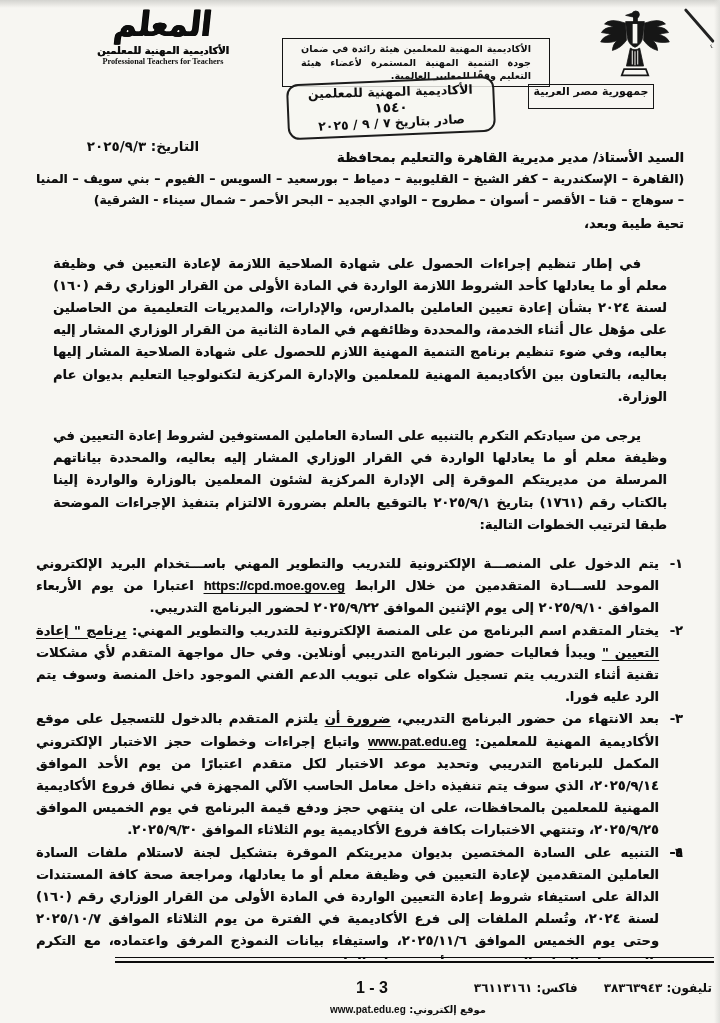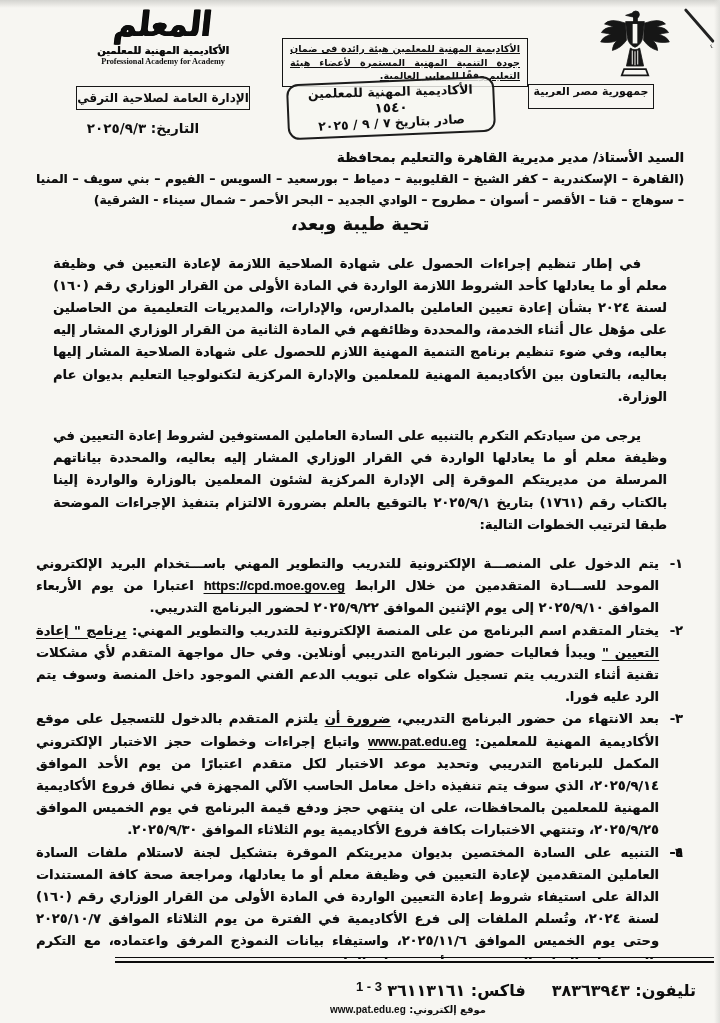--- a/index.html
+++ b/index.html
@@ -21,25 +21,25 @@
   
   .logo{position:absolute;top:4px;left:88px;width:150px;text-align:center;direction:rtl;}
   .logo-mark{font-size:31px;line-height:40px;transform:skewX(-6deg) scaleY(1.12);
     text-shadow:.7px 0 #000, -.4px 0 #000;}
   .logo-arabic{font-size:10px;line-height:12px;margin-top:1px;text-shadow:.4px 0 #000;}
   .logo-english{font-size:8.2px;line-height:10px;font-family:"Liberation Serif",serif;direction:ltr;}
 
   .dept-box{position:absolute;top:86px;left:76px;width:172px;height:22px;
     border:1.4px solid #171717;display:flex;align-items:center;justify-content:center;
     font-size:12px;}
-  .date-line{position:absolute;top:120px;left:48px;width:190px;text-align:center;font-size:13.5px;direction:rtl;}
+  .date-line{position:absolute;top:138px;left:48px;width:190px;text-align:center;font-size:13.5px;direction:rtl;}
 
   .mission-box{position:absolute;top:38px;left:282px;width:230px;
-    border:1.6px solid #141414;padding:3px 7px;
-    font-size:9.6px;line-height:13.5px;text-align:justify;direction:rtl;text-decoration:underline;}
+    border:1.6px solid #141414;padding:3px 18px;
+    font-size:9.6px;line-height:13.5px;text-align:justify;direction:rtl;}
 
   .stamp{position:absolute;top:80px;left:287px;width:192px;
     border:2.2px solid #1c1c1c;border-radius:12px;padding:2px 6px 3px;
     transform:rotate(-2.4deg);text-align:center;direction:rtl;background:rgba(247,246,242,.82);}
   .stamp .s1{font-size:12.5px;line-height:16px;transform:rotate(.8deg);}
   .stamp .s2{font-size:13.5px;line-height:15px;letter-spacing:2px;}
   .stamp .s3{font-size:12.5px;line-height:16px;transform:rotate(-.6deg);}
 
   .eagle{position:absolute;top:6px;left:596px;width:78px;height:78px;}
   .country-box{position:absolute;top:84px;left:528px;width:124px;height:23px;
@@ -49,53 +49,50 @@
     transform:rotate(49deg);transform-origin:left top;border-radius:2px;}
   .pen-mark:after{content:"";position:absolute;left:44px;top:2px;width:4px;height:4px;
     border-bottom:1.6px solid #222;border-radius:50%;transform:rotate(20deg);}
 
   
   .content{position:absolute;top:147px;right:36px;left:36px;height:812px;overflow:hidden;
     direction:rtl;font-size:13px;line-height:22.2px;text-align:justify;
     text-shadow:.25px 0 rgba(0,0,0,.55);}
   .addressee{font-size:13.4px;}
   .govs{font-size:12.3px;line-height:20.6px;}
-  .greeting{text-align:center;font-size:18px;margin:3px 0 13px;}
+  .greeting{text-align:right;font-size:13px;margin:3px 0 13px;}
   .para{margin:17px;text-indent:26px;}
   .item{position:relative;padding-right:25px;margin:0;}
   .item .num{position:absolute;right:1px;top:0;}
   .u{text-decoration:underline;text-underline-offset:2.5px;}
   .latin{direction:ltr;unicode-bidi:embed;font-family:Liberation Sans, sans-serif;}
 
   
   .foot-rule{position:absolute;top:957px;left:115px;right:6px;height:2.6px;
     border-top:1.6px solid #0c0c0c;border-bottom:2.6px solid #0c0c0c;}
   .foot-address{position:absolute;top:966px;right:8px;font-size:9.6px;direction:rtl;}
   .foot-site{position:absolute;top:1004px;left:330px;font-size:10px;direction:rtl;}
-  .foot-telfax{position:absolute;top:981px;right:24px;font-size:16px;direction:rtl;}
+  .foot-telfax{position:absolute;top:981px;right:8px;font-size:12px;direction:rtl;}
   .foot-telfax .gap{display:inline-block;width:26px;}
-  .foot-page{position:absolute;top:979px;left:356px;font-size:13px;direction:ltr;
+  .foot-page{position:absolute;top:979px;left:356px;font-size:16px;direction:ltr;
     font-family:"Liberation Sans",sans-serif;}
 </style>
 </head>
 <body>
 
 <div class="page">
   <div class="scan-top"></div>
   <div class="scan-right"></div>
 
   <div class="logo">
     <div class="logo-mark">المعلم</div>
     <div class="logo-arabic">الأكاديمية المهنية للمعلمين</div>
-    <div class="logo-english">Professional Academy for Academy</div>
+    <div class="logo-english">Professional Teachers for Teachers</div>
   </div>
 
-  <div class="dept-box">
-    <span>الإدارة العامة لصلاحية الترقي</span>
-  </div>
   <div class="date-line">التاريخ: ٢٠٢٥/٩/٣</div>
 
   <div class="mission-box">الأكاديمية المهنية للمعلمين هيئة رائدة في ضمان جودة التنمية المهنية المستمرة لأعضاء هيئة التعليم وفقًا للمعايير العالمية.</div>
 
   <div class="stamp">
     <div class="s1">الأكاديمية المهنية للمعلمين</div>
     <div class="s2">١٥٤٠</div>
     <div class="s3">صادر بتاريخ ٧ / ٩ / ٢٠٢٥</div>
   </div>
 

